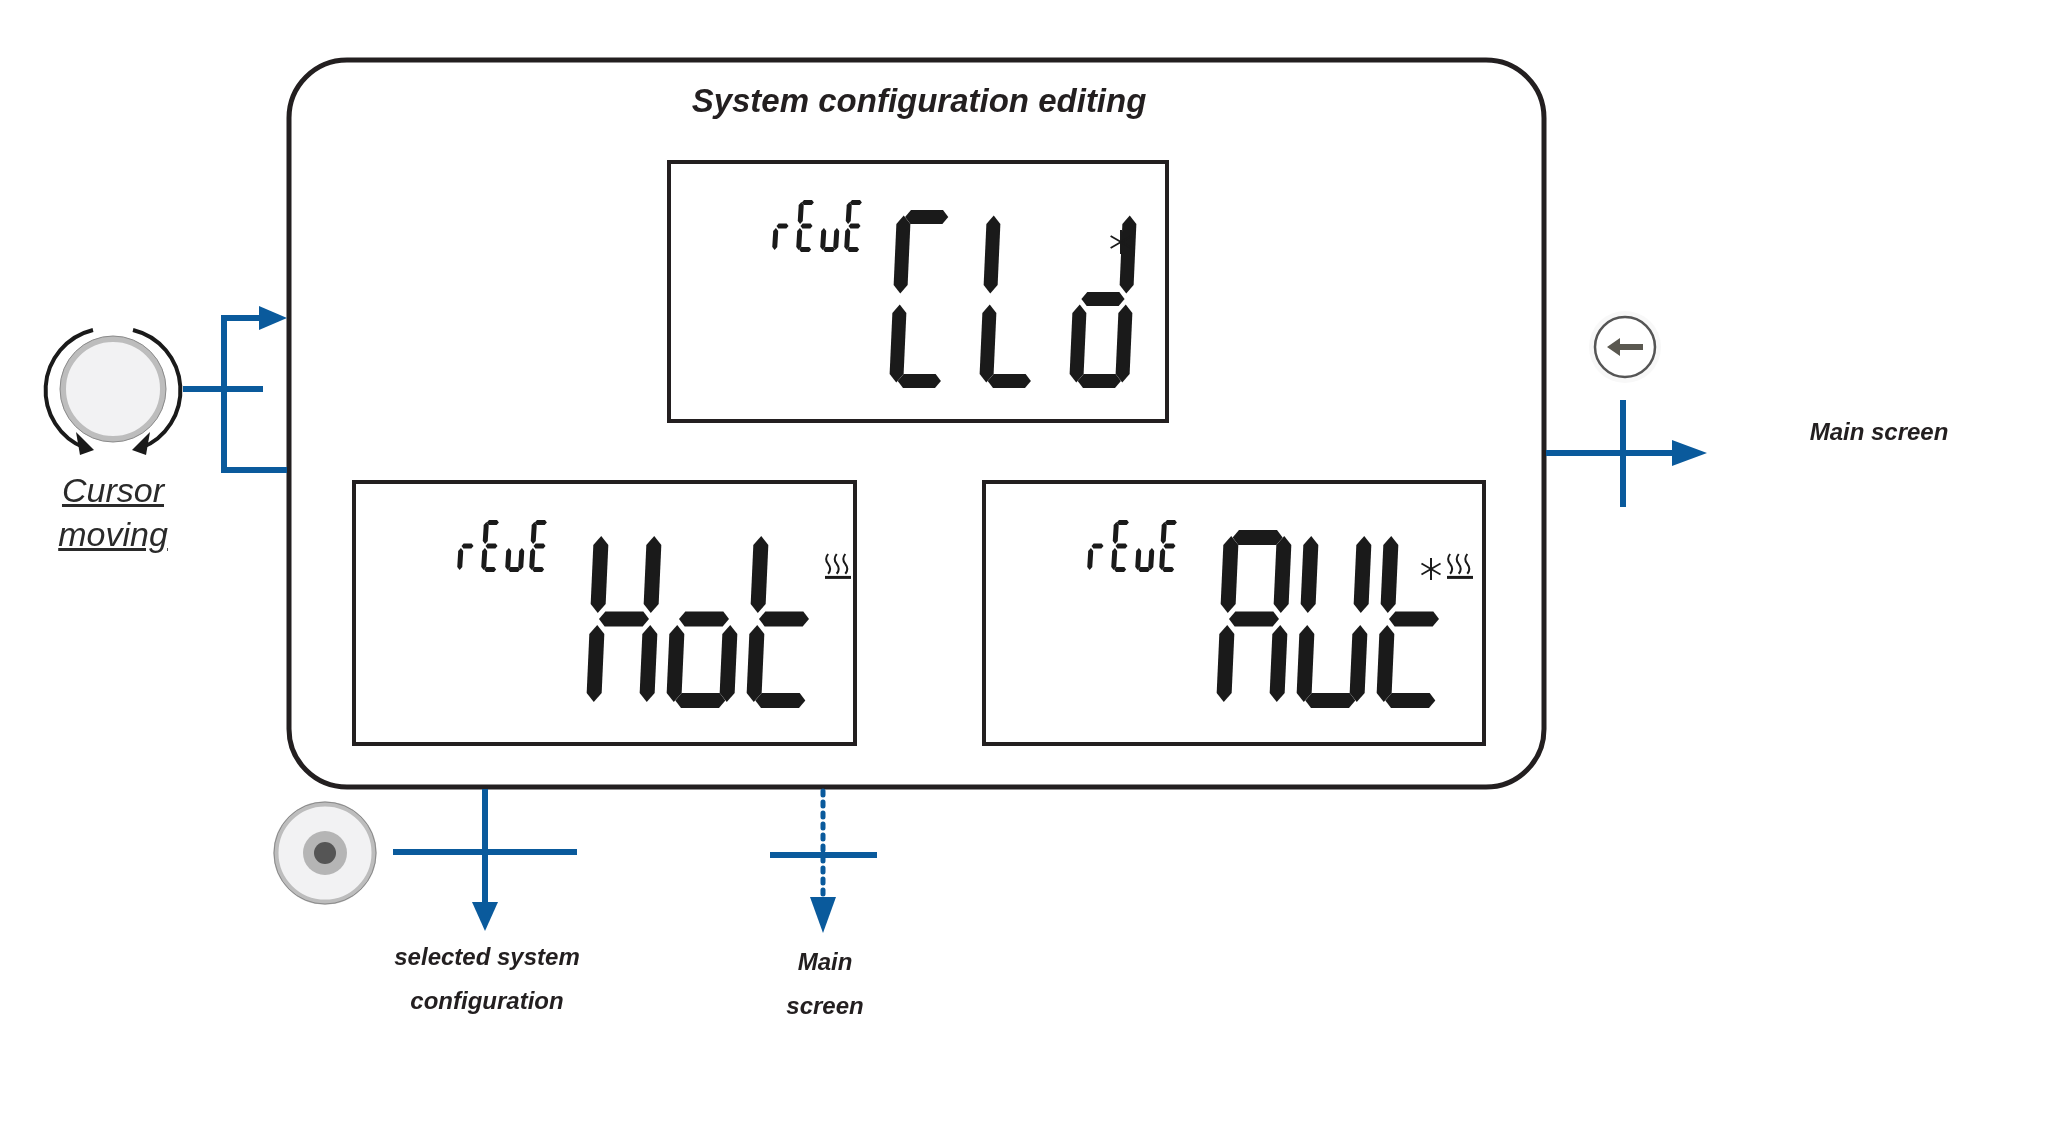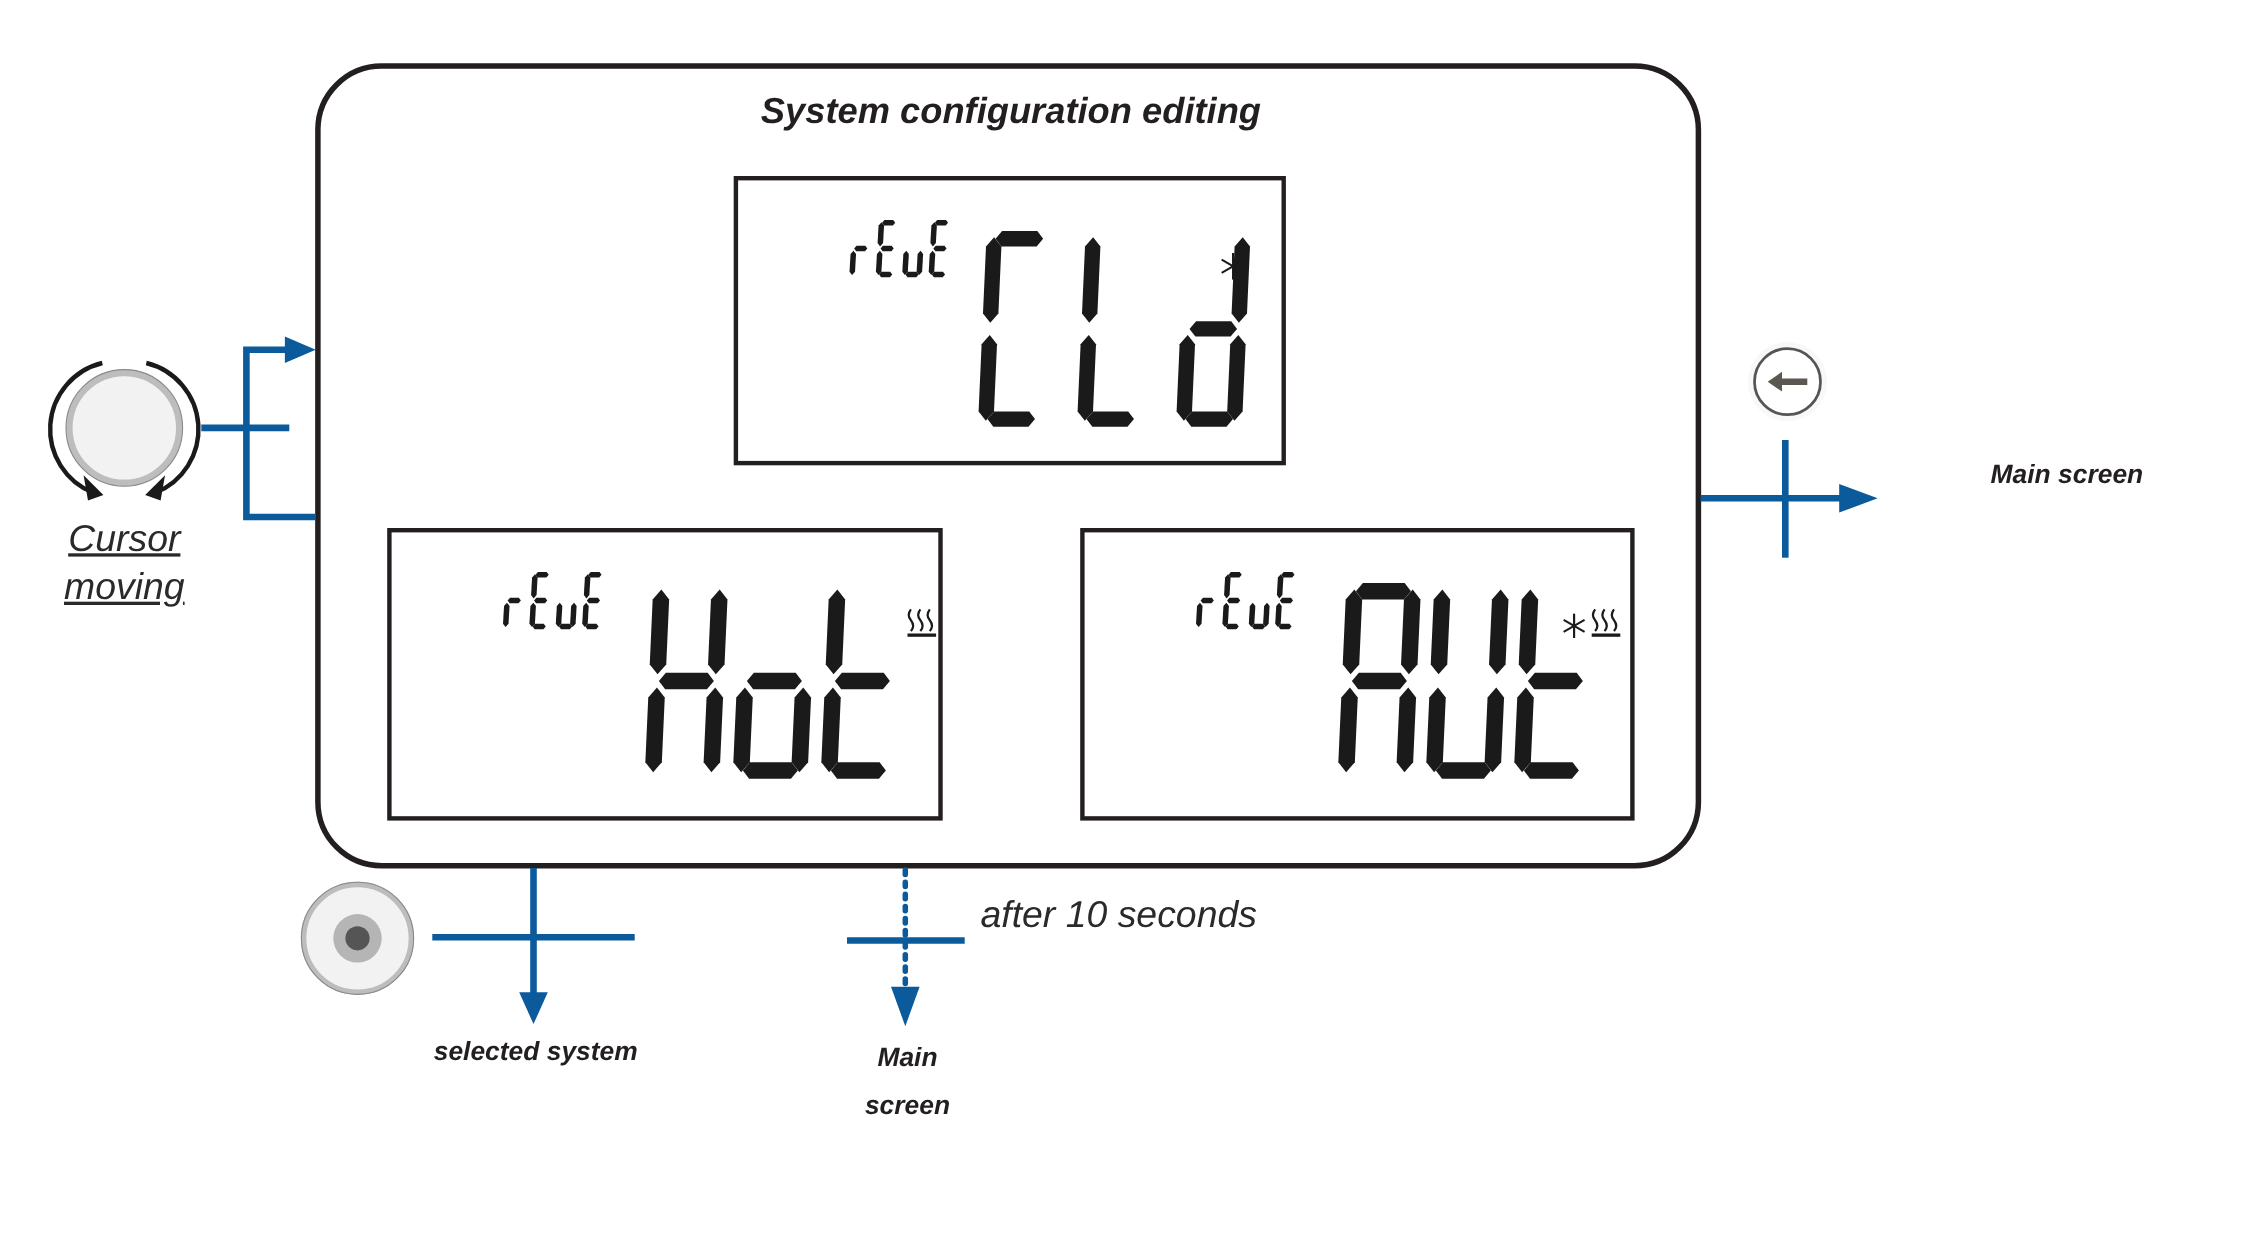--- a/index.html
+++ b/index.html
@@ -252,26 +252,26 @@
 
 <div class="title">System configuration editing</div>
 
 <div class="lbl light" style="left:113px; top:468px;text-decoration:underline;">
   <span>Cursor</span>
   <span>moving</span>
 </div>
 
 <div class="lbl bold" style="left:487px; top:935px;">
   <span>selected system</span>
+  <span>configuration</span>
 </div>
 
 <div class="lbl bold" style="left:825px; top:940px;">
   <span>Main</span>
   <span>screen</span>
 </div>
 
 <div class="lbl light" style="left:1017px; top:810px;">
-  <span>after 10 seconds</span>
 </div>
 
 <div class="lbl bold" style="left:1879px; top:410px;">
   <span>Main screen</span>
 </div>
 
 </body></html>

